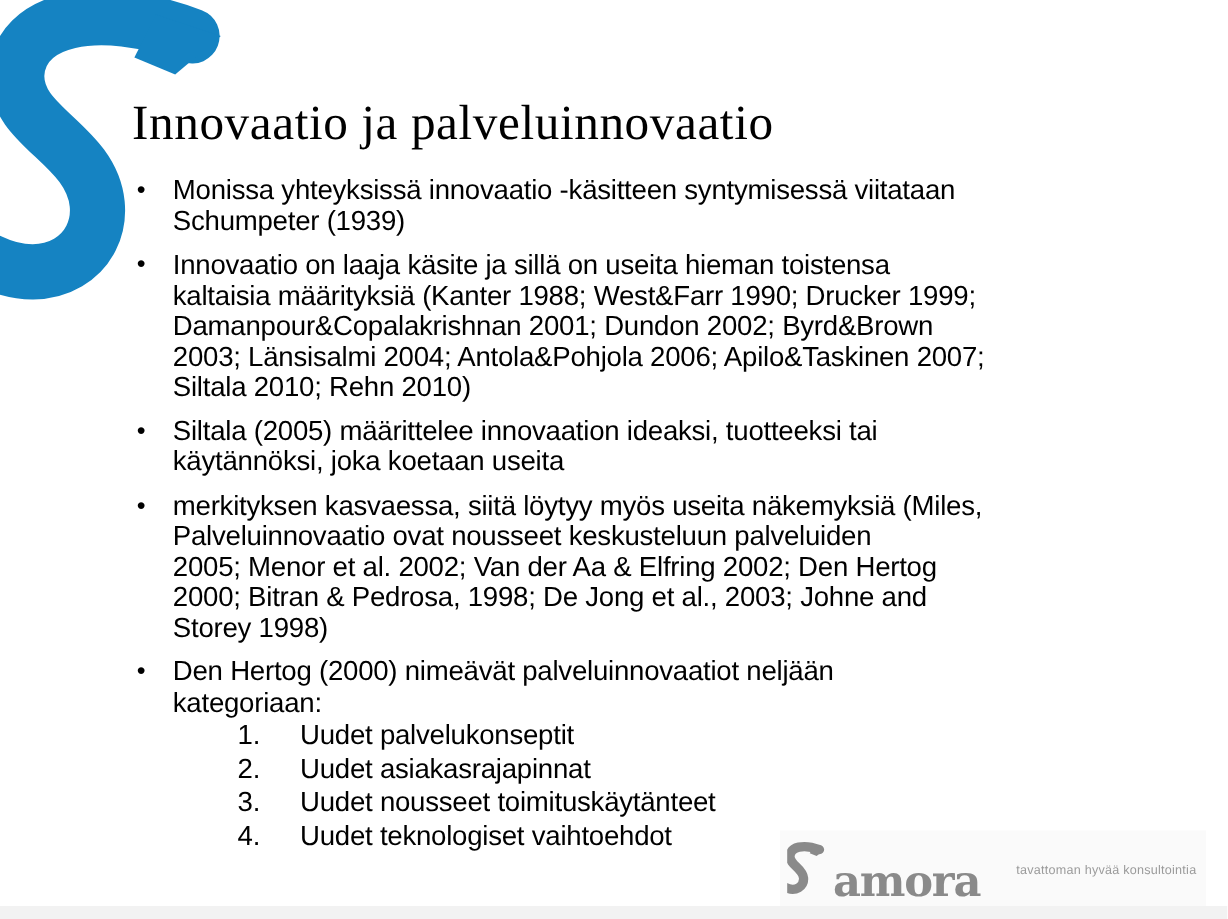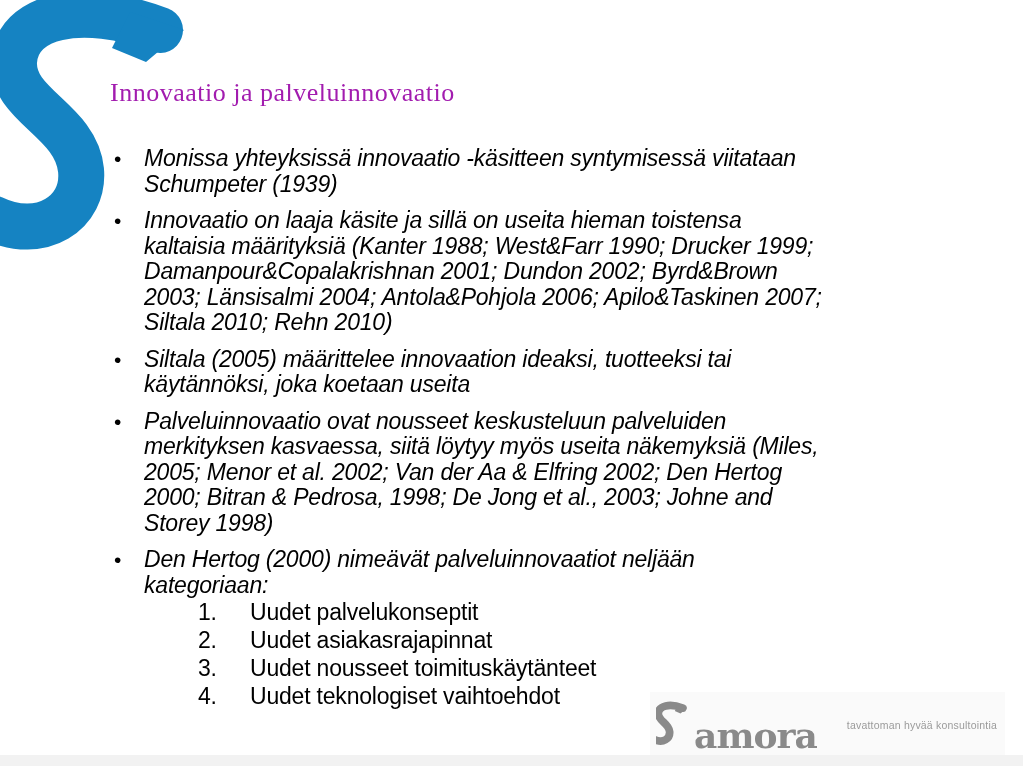--- a/index.html
+++ b/index.html
@@ -13,43 +13,43 @@
   }
   
   .corner-logo{position:absolute;top:0;left:0;}
   
   .title{
     position:absolute;
     left:110px;top:78px;
     margin:0;
     font-family:"Liberation Serif", serif;
     font-weight:400;
-    font-size:26px;
+    font-size:41px;
     letter-spacing:0.5px;
-    color:#a21caf;
+    color:#000000;
     white-space:nowrap;
   }
   
   .content{
     position:absolute;
     left:110px;top:146px;
     width:880px;
     font-size:23px;
     line-height:25.5px;
     letter-spacing:-0.2px;
   }
   .bullet{display:flex;margin-bottom:11px;}
   .marker{
     width:34px;flex:0 0 34px;
     padding-left:4px;
     box-sizing:border-box;
     font-size:21px;
   }
   .lines{flex:1;}
-  .ln{white-space:nowrap;font-style:italic;}
+  .ln{white-space:nowrap;}
   .numlist{margin-top:0;}
   .num-row{display:flex;padding-left:88px;line-height:28px;}
   .num{width:52px;flex:0 0 52px;}
   .num-label{white-space:nowrap;}
   
   .brand{
     position:absolute;
     right:18px;bottom:8px;
     display:flex;align-items:flex-end;
     background:#fafafa;
@@ -117,22 +117,22 @@
       <span class="marker">•</span>
       <div class="lines">
         <div class="ln">Siltala (2005) määrittelee innovaation ideaksi, tuotteeksi tai</div>
         <div class="ln">käytännöksi, joka koetaan useita</div>
       </div>
     </div>
 
     <div class="bullet">
       <span class="marker">•</span>
       <div class="lines">
+        <div class="ln">merkityksen kasvaessa, siitä löytyy myös useita näkemyksiä (Miles,</div>
         <div class="ln">Palveluinnovaatio ovat nousseet keskusteluun palveluiden</div>
-        <div class="ln">merkityksen kasvaessa, siitä löytyy myös useita näkemyksiä (Miles,</div>
         <div class="ln">2005; Menor et al. 2002; Van der Aa &amp; Elfring 2002; Den Hertog</div>
         <div class="ln">2000; Bitran &amp; Pedrosa, 1998; De Jong et al., 2003; Johne and</div>
         <div class="ln">Storey 1998)</div>
       </div>
     </div>
 
     <div class="bullet" style="margin-bottom:0;">
       <span class="marker">•</span>
       <div class="lines">
         <div class="ln">Den Hertog (2000) nimeävät palveluinnovaatiot neljään</div>

